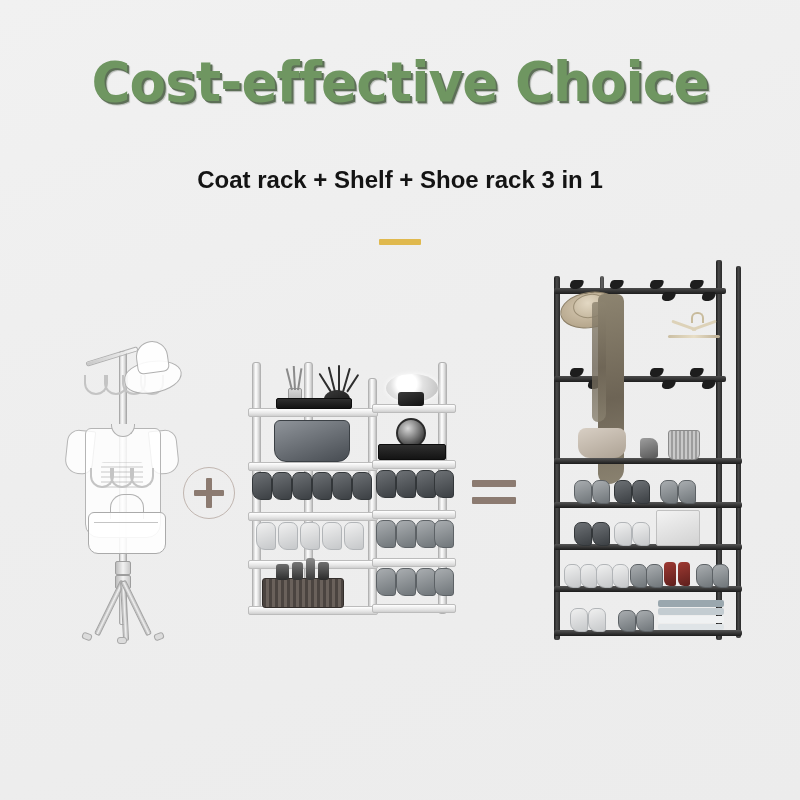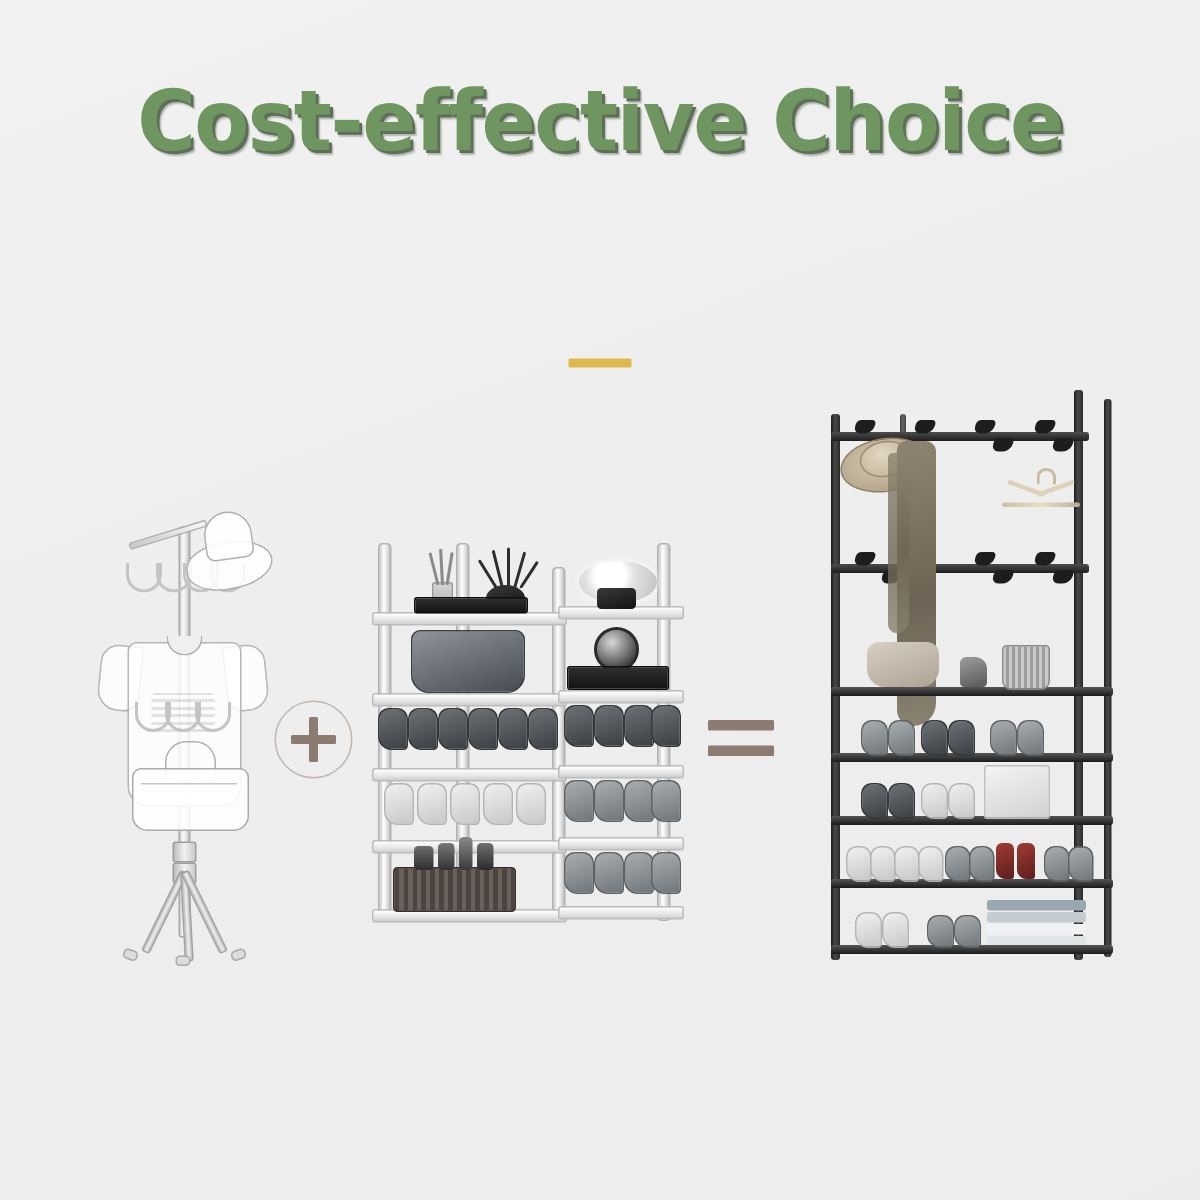--- a/index.html
+++ b/index.html
@@ -160,20 +160,21 @@
   .tinbasket{position:absolute;
     background:repeating-linear-gradient(90deg,#c9c9c9 0 2px,#9d9d9d 2px 4px);
     border:1px solid #8a8a8a;border-radius:3px 3px 6px 6px;}
 </style>
 </head>
 <body>
 
 <div id="stage">
 
   <div id="headline">Cost-effective Choice</div>
+  <div id="subtitle">Coat rack + Shelf + Shoe rack 3 in 1</div>
   <div id="divider"></div>
 
   <div class="product" id="coat-rack">
     <div class="cr-pole"></div>
     <div class="cr-topbar"></div>
 
     <div class="cr-hookset cr-hs1">
       <div class="hk" style="left:0;"></div>
       <div class="hk" style="left:20px;"></div>
       <div class="hk" style="left:38px;"></div>

